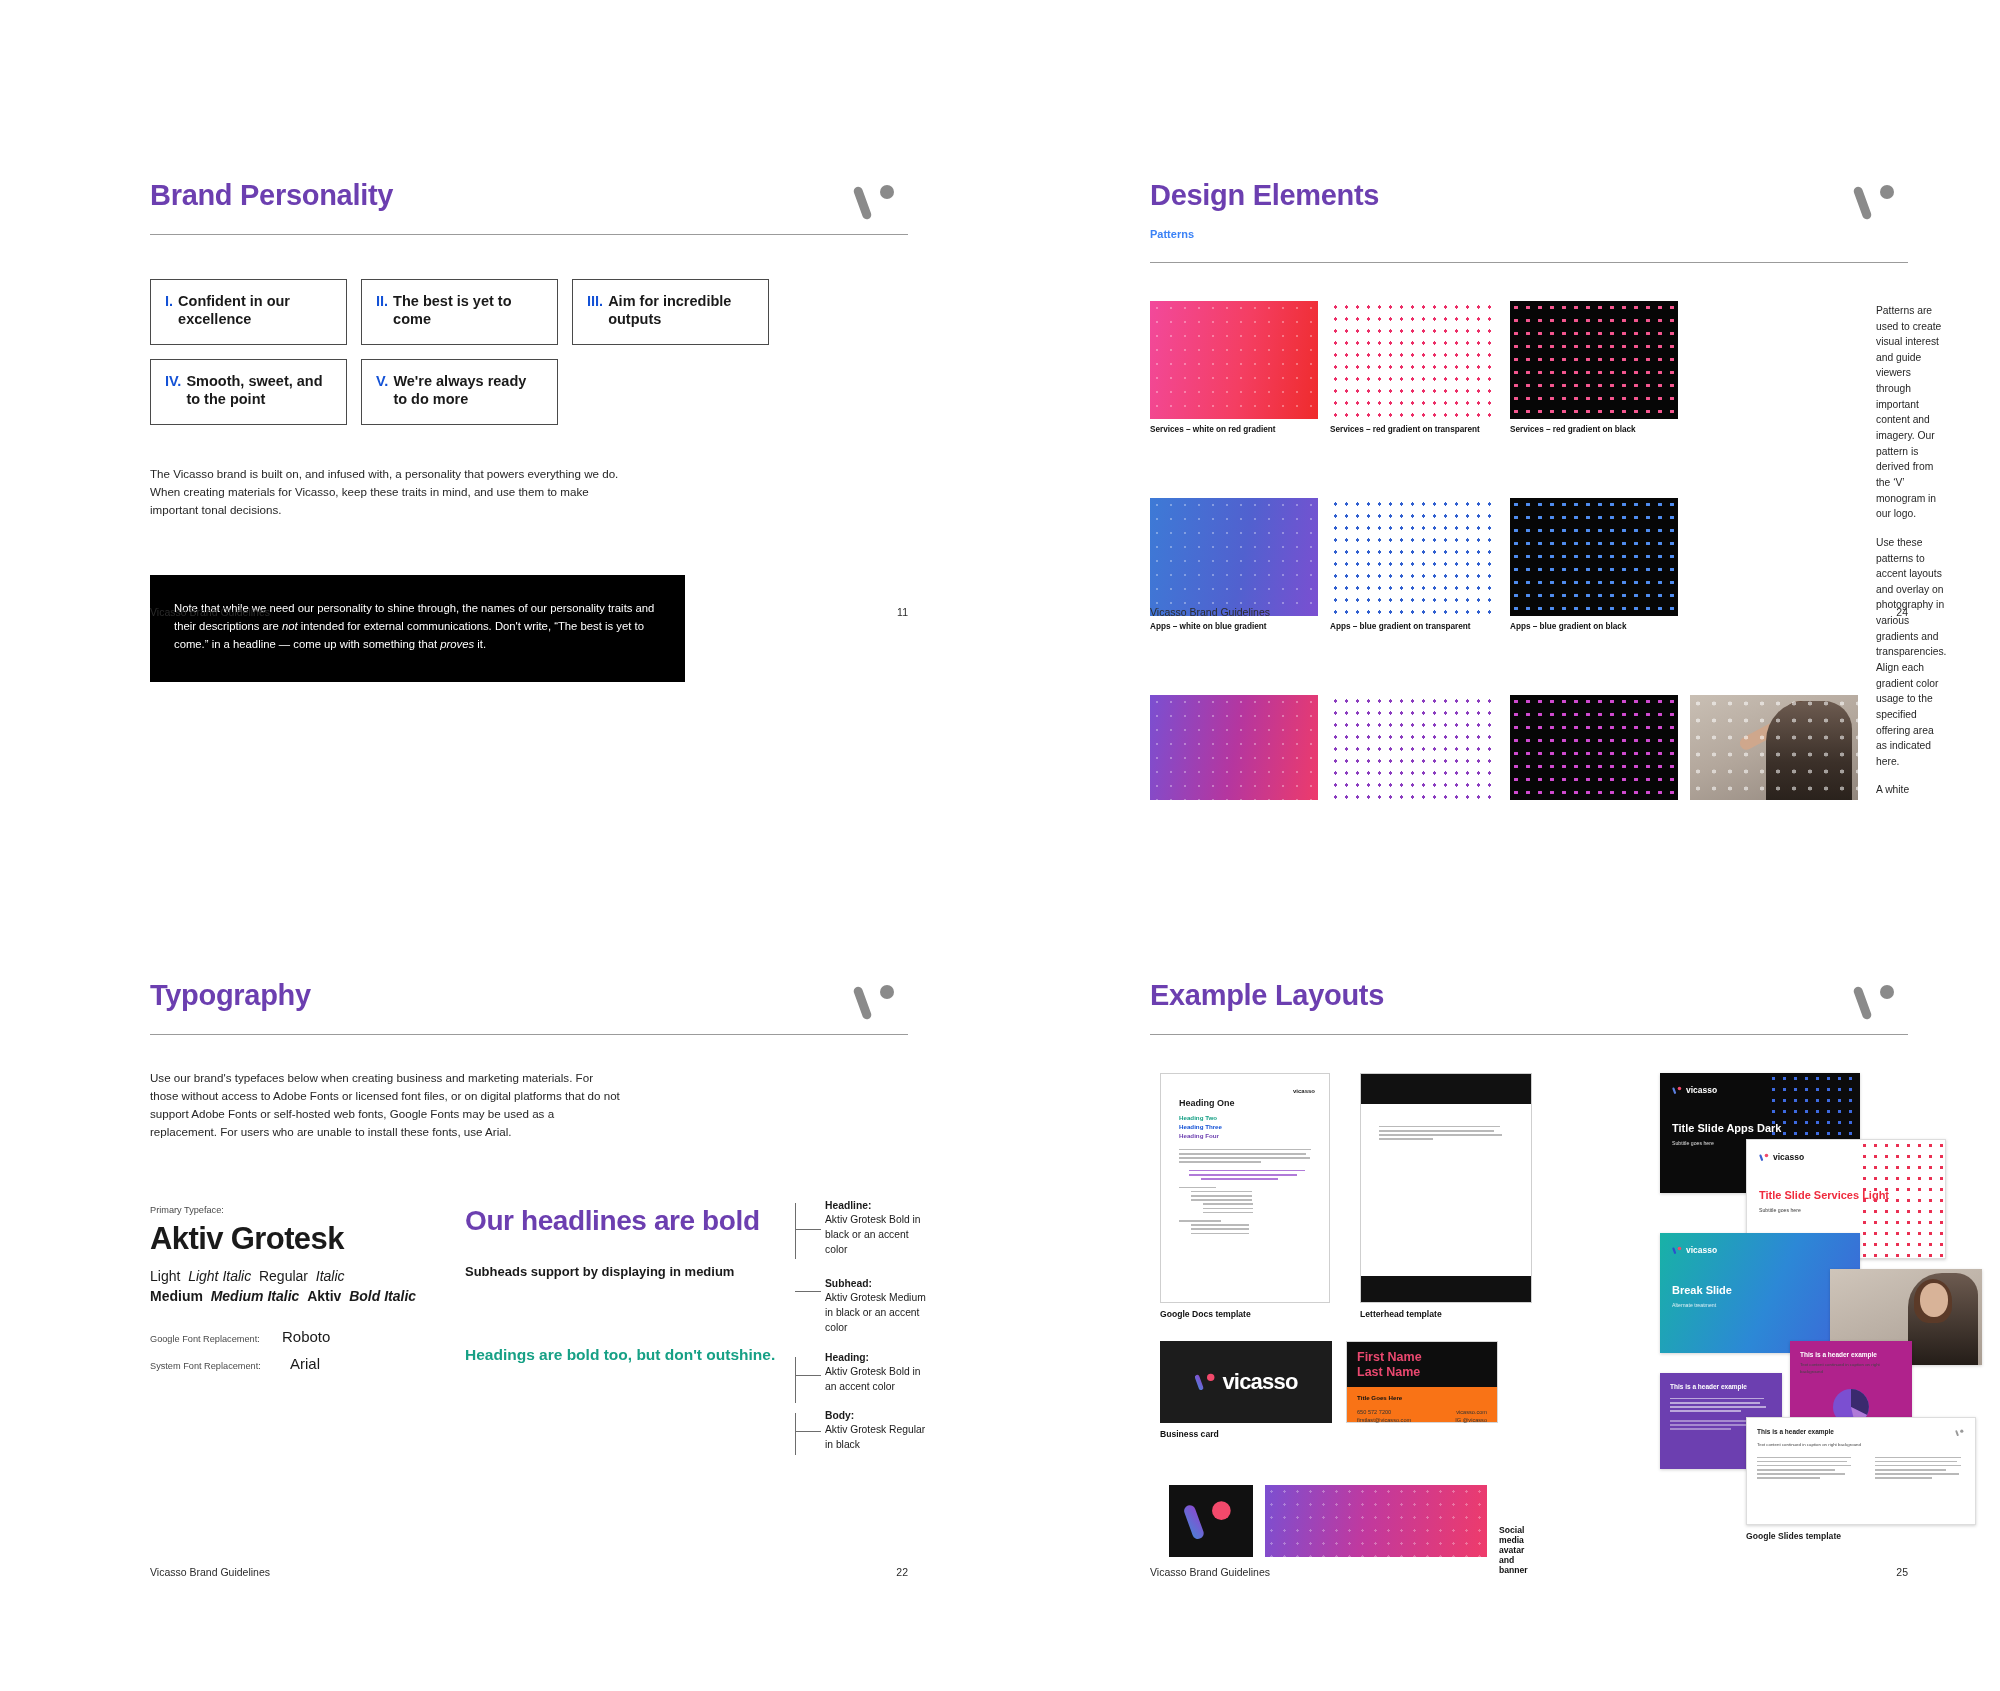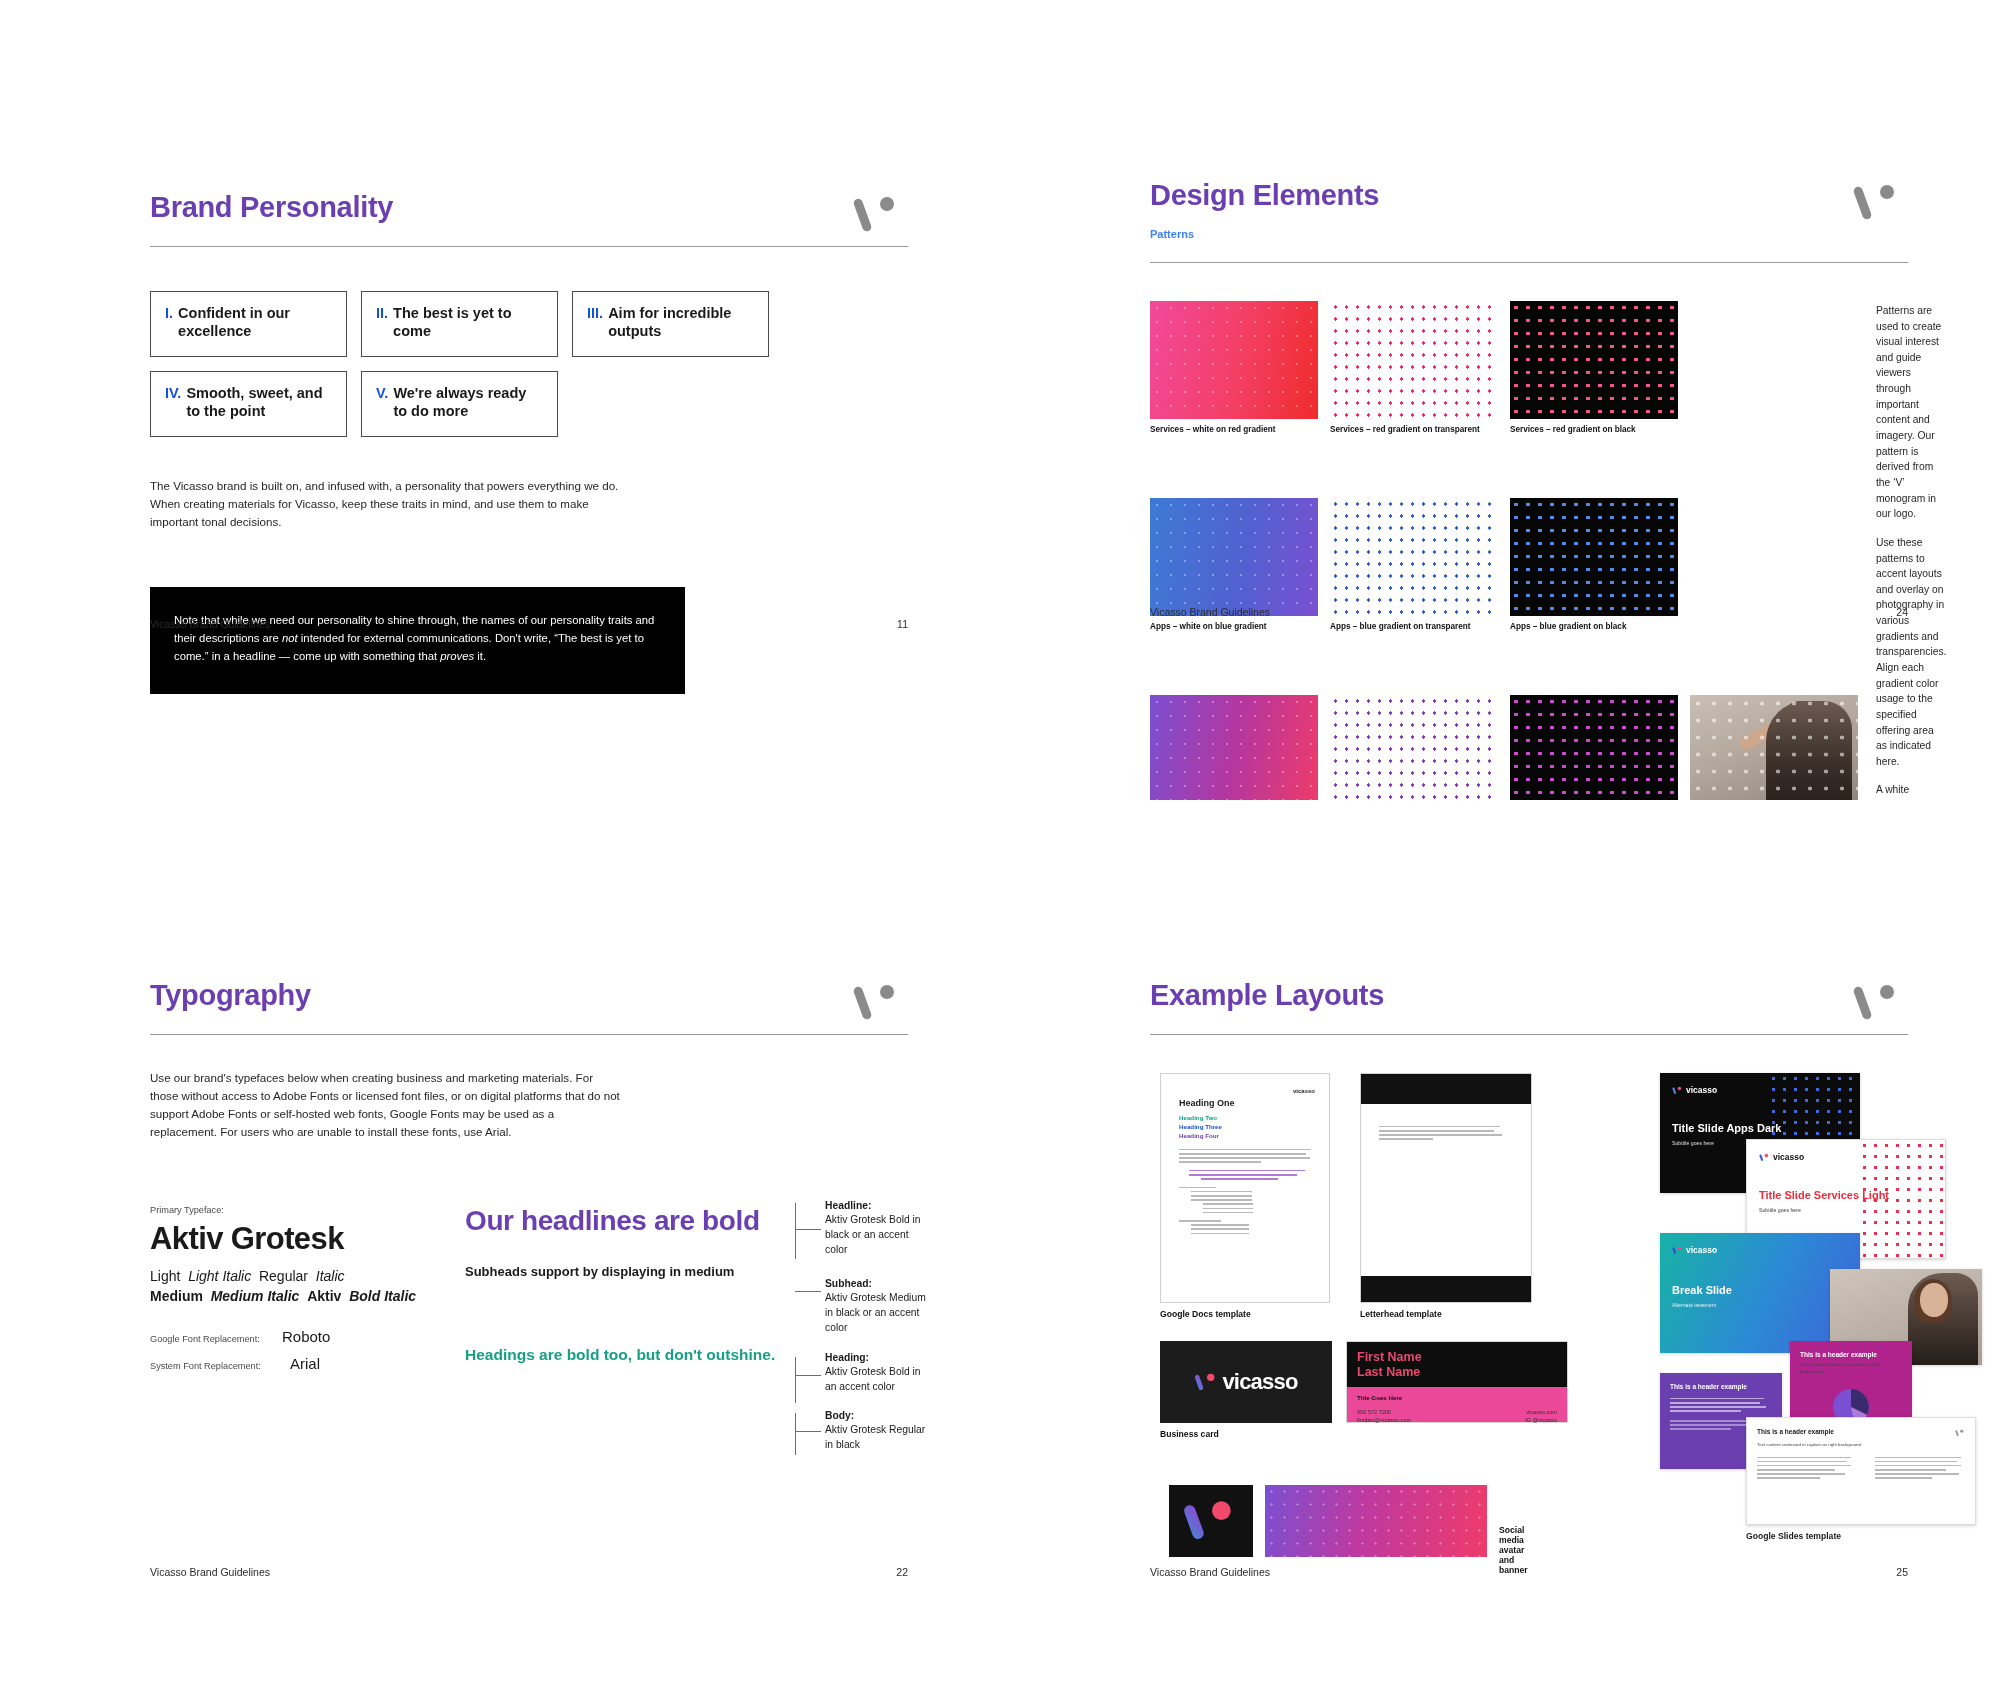--- a/index.html
+++ b/index.html
@@ -6,21 +6,21 @@
   body {
     width: 2000px; height: 1691px;
     background: #ffffff;
     font-family: "Liberation Sans", sans-serif;
     color: #1a1a1a;
     overflow: hidden;
   }
   .sheet { position: absolute; background: #fff; }
 
   
-  #page-brand     { left: 0;    top: 12px;    width: 1000px; height: 800px; text-decoration: underline; }
+  #page-brand     { left: 0;    top: 0;    width: 1000px; height: 800px; text-decoration: underline; }
   #page-design    { left: 1000px; top: 0;  width: 1000px; height: 800px; }
   #page-typography{ left: 0;    top: 800px; width: 1000px; height: 891px; }
   #page-layouts   { left: 1000px; top: 800px; width: 1000px; height: 891px; }
 
   .page-inner { position: absolute; left: 150px; right: 92px; top: 180px; }
 
   .page-title {
     font-size: 29px; font-weight: 700; color: #6c3fb0;
     letter-spacing: -0.3px; line-height: 1.1;
   }
@@ -144,21 +144,21 @@
   .lines { margin-top: 10px; }
   .ln { height: 1.6px; background: #b9b9b9; margin-bottom: 2.6px; }
 
   .letter-mock { left: 210px; top: 0; width: 172px; }
   .letter-page { width: 172px; height: 230px; background:#fff; border:1px solid #cfcfcf; position: relative; }
   .letter-head { height: 30px; background:#111; }
   .letter-foot { position:absolute; left:0; right:0; bottom:0; height: 26px; background:#111; }
 
   .card-mock { left: 10px; top: 268px; width: 172px; }
   .card-face { width: 172px; height: 82px; background:#1c1c1c; display:flex; align-items:center; justify-content:center; }
-  .card-info { position:absolute; left: 196px; top: 268px; width: 222px; height: 82px; background:#ec4899; border:1px solid #d5d5d5; }
+  .card-info { position:absolute; left: 196px; top: 268px; width: 152px; height: 82px; background:#f97316; border:1px solid #d5d5d5; }
   .card-info-top { background:#0d0d0d; color:#fff; padding: 8px 10px; }
   .card-name { font-size: 12.5px; font-weight: 700; color:#e9486f; line-height:1.18; }
   .card-body { padding: 6px 10px; font-size: 5.6px; line-height: 1.5; color:#333; }
   .card-title { font-weight:700; font-size:6.2px; color:#111; }
 
   .social-mock { left: 10px; top: 412px; margin-left: 9px; }
   .social-avatar { width: 84px; height: 72px; background:#111; position:relative; }
   .social-banner { position:absolute; left: 96px; top:0; width: 222px; height:72px;
      background: linear-gradient(100deg,#7b4fd1 0%, #c0399f 45%, #ef3b6a 100%); overflow:hidden;}
 

